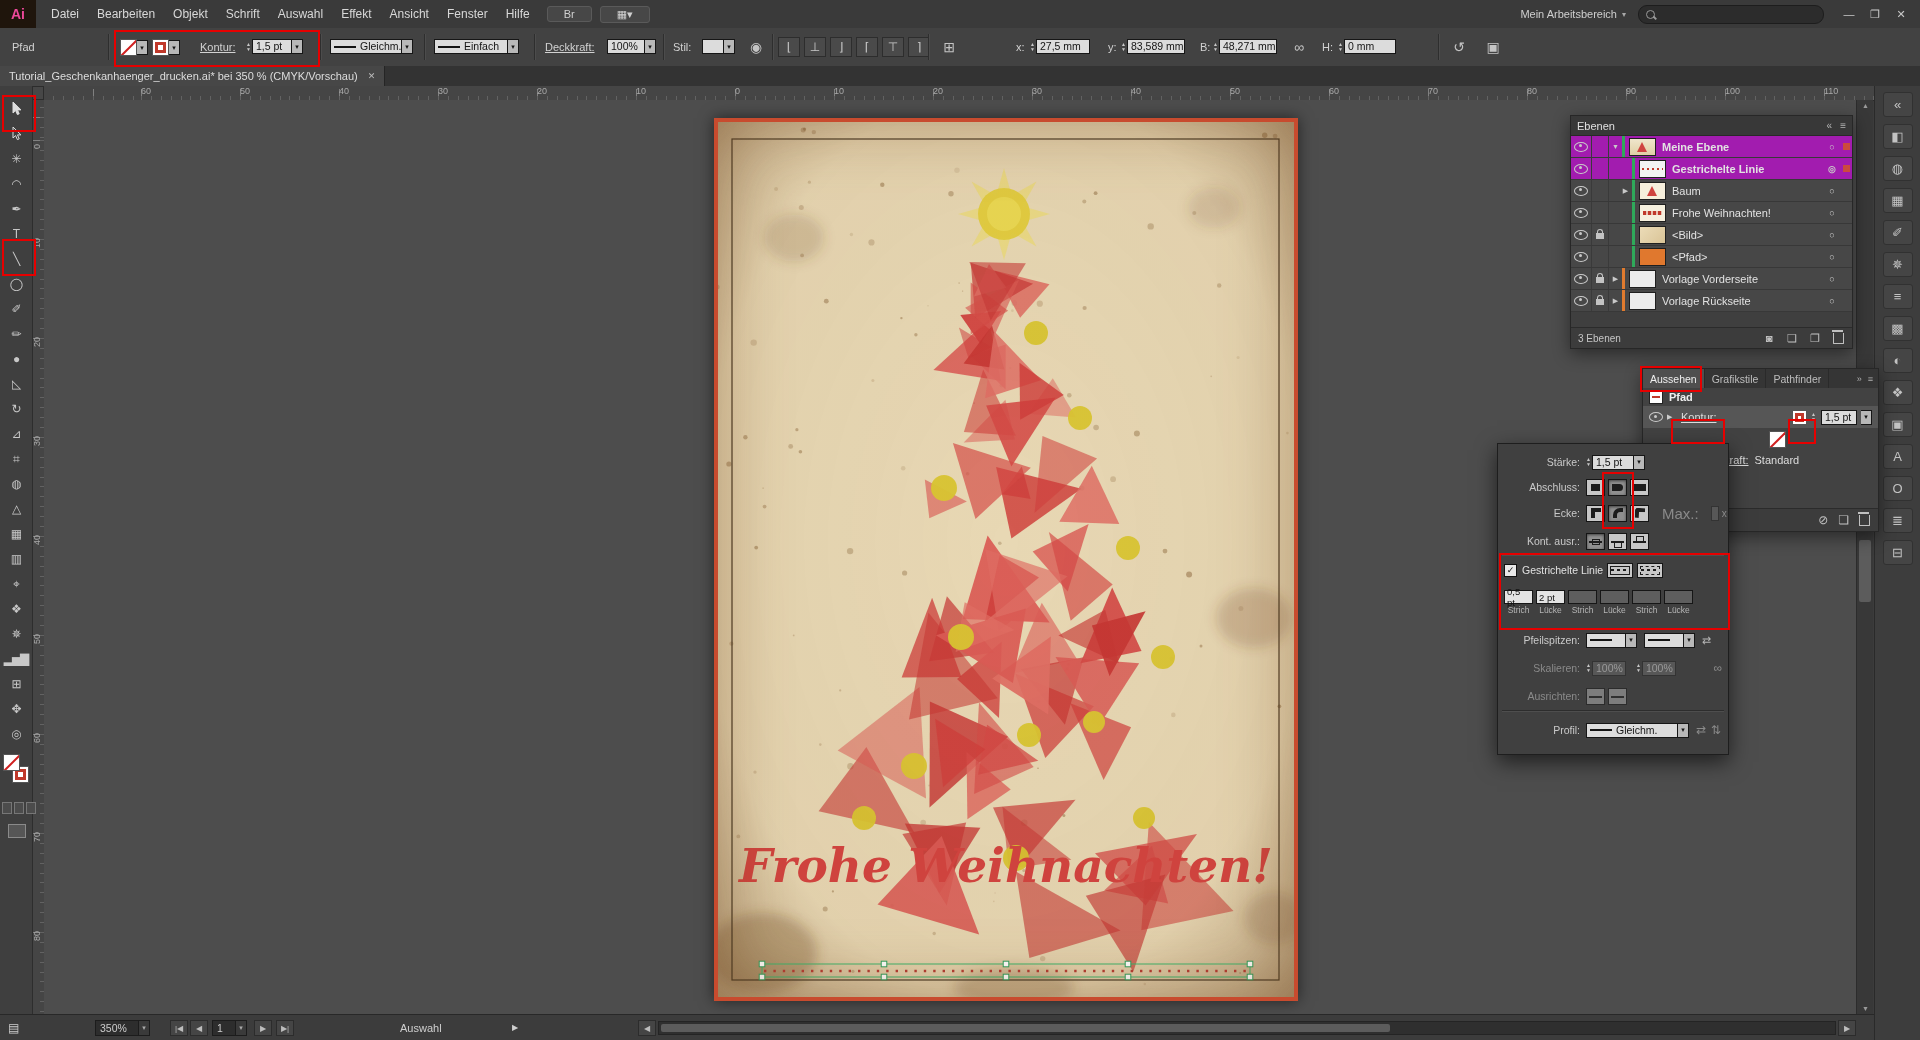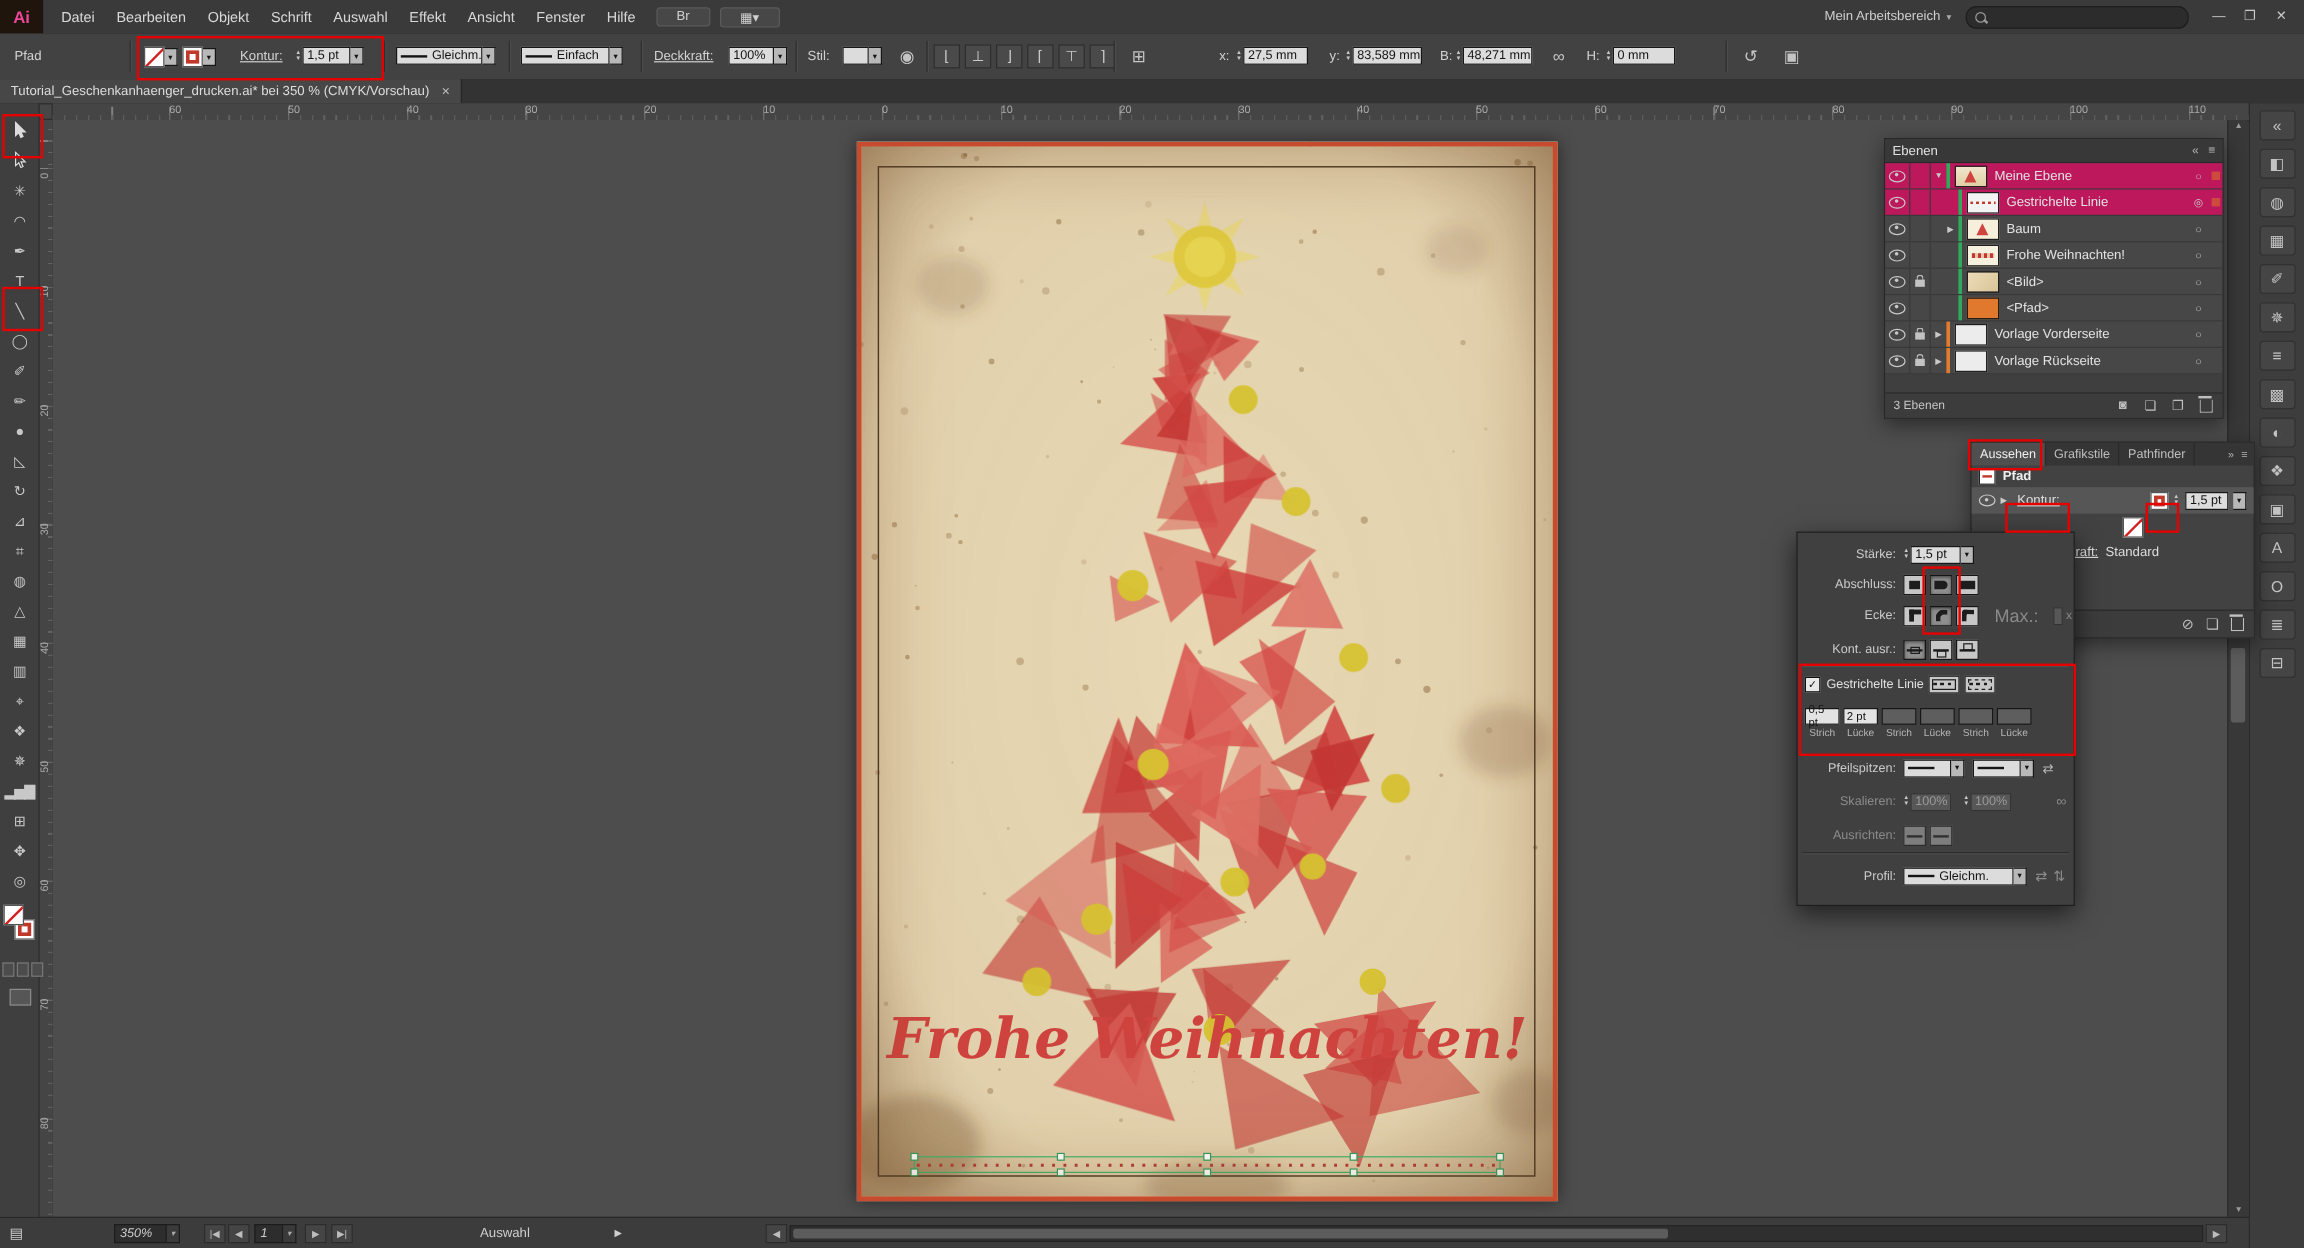--- a/index.html
+++ b/index.html
@@ -78,21 +78,21 @@
   .eye::after{content:"";position:absolute;left:3.5px;top:1.5px;width:3px;height:3px;background:#c9c9c9;border-radius:50%;}
   .lockic{position:relative;width:8px;height:6px;background:#c3c3c3;display:inline-block;margin-top:3px;flex:none;}
   .lockic::before{content:"";position:absolute;left:1px;top:-4px;width:4px;height:4px;border:1.5px solid #c3c3c3;border-bottom:none;border-radius:3px 3px 0 0;}
   .trashic{position:relative;width:9px;height:10px;border:1px solid #c0c0c0;border-top:none;display:inline-block;border-radius:0 0 1px 1px;}
   .trashic::before{content:"";position:absolute;left:-2px;top:-3px;width:11px;height:2px;background:#c0c0c0;}
   
   #layers-panel{position:absolute;left:1570px;top:115px;width:281px;height:232px;background:#424242;border:1px solid #272727;box-shadow:0 5px 16px rgba(0,0,0,.45);z-index:20;display:flex;flex-direction:column;}
   .phead{height:19px;background:#383838;border-bottom:1px solid #292929;display:flex;align-items:center;padding:0 6px;font-size:11px;color:#e0e0e0;flex:none;}
   .phead .sp{margin-left:auto;display:flex;gap:8px;color:#b5b5b5;font-size:10px;}
   .lrow{height:21px;display:flex;align-items:center;border-bottom:1px solid #383838;font-size:11px;color:#e2e2e2;background:#474747;flex:none;}
-  .lrow.sel{background:#be185d;}
+  .lrow.sel{background:#a21caf;font-weight:bold;}
   .c-eye{width:20px;height:21px;display:flex;align-items:center;justify-content:center;border-right:1px solid #3a3a3a;flex:none;}
   .c-lock{width:16px;height:21px;display:flex;align-items:center;justify-content:center;border-right:1px solid #3a3a3a;flex:none;}
   .c-exp{width:13px;font-size:7px;color:#c9c9c9;text-align:center;flex:none;}
   .c-exp.ind{margin-left:10px;}
   .cbar{width:3px;height:21px;flex:none;}
   .bar-gr{background:#2fa95a;}
   .bar-or{background:#e07b2f;}
   .thumb{width:25px;height:16px;margin:0 4px;border:1px solid #1f1f1f;position:relative;overflow:hidden;flex:none;background:#eee;}
   .th-card{background:linear-gradient(#f0e6cc,#e0cfa4);}
   .th-card::after,.th-tree::after{content:"";position:absolute;left:7px;top:3px;border-left:5px solid transparent;border-right:5px solid transparent;border-bottom:10px solid #cf4440;}
@@ -158,21 +158,21 @@
   .dashb:first-of-type{margin-left:auto;}
   .dprev{width:18px;height:7px;border:1px solid #1d1d1d;background:repeating-linear-gradient(90deg,#1d1d1d 0 3px,transparent 3px 6px) center/100% 2px no-repeat;}
   .dprev.alt{border-style:dashed;}
   .dfld{width:29px;height:14px;background:#e3e3e3;color:#141414;border:1px solid #161616;font-size:9.5px;display:inline-flex;align-items:center;padding:0 2px;margin-right:3px;box-sizing:border-box;}
   .dfld.dis{background:#5e5e5e;}
   .dlab{width:29px;margin-right:3px;font-size:8.5px;color:#b5b5b5;text-align:center;flex:none;}
   .arrdd{display:inline-flex;margin-right:7px;}
   
   #statusbar{position:absolute;left:0;top:1014px;width:1920px;height:26px;background:#3c3c3c;border-top:1px solid #282828;font-size:11px;}
   .sbl{position:absolute;top:0;height:26px;line-height:26px;color:#cfcfcf;}
-  .sbf{position:absolute;top:5px;display:flex;align-items:center;font-style:italic;}
+  .sbf{position:absolute;top:5px;display:flex;align-items:center;}
   .navb{position:absolute;top:5px;width:18px;height:16px;display:flex;align-items:center;justify-content:center;color:#bdbdbd;font-size:8px;background:#454545;border:1px solid #2c2c2c;box-sizing:border-box;}
   #hscroll-track{position:absolute;left:658px;top:6px;width:1178px;height:14px;background:#2f2f2f;border:1px solid #242424;box-sizing:border-box;}
   #hscroll-thumb{position:absolute;left:2px;top:2px;width:62%;height:8px;background:#5c5c5c;border-radius:2px;}
   
   .redbox{position:absolute;border:2px solid #e60000;z-index:60;pointer-events:none;}
 </style>
 </head>
 <body>
 
 <div id="app">

